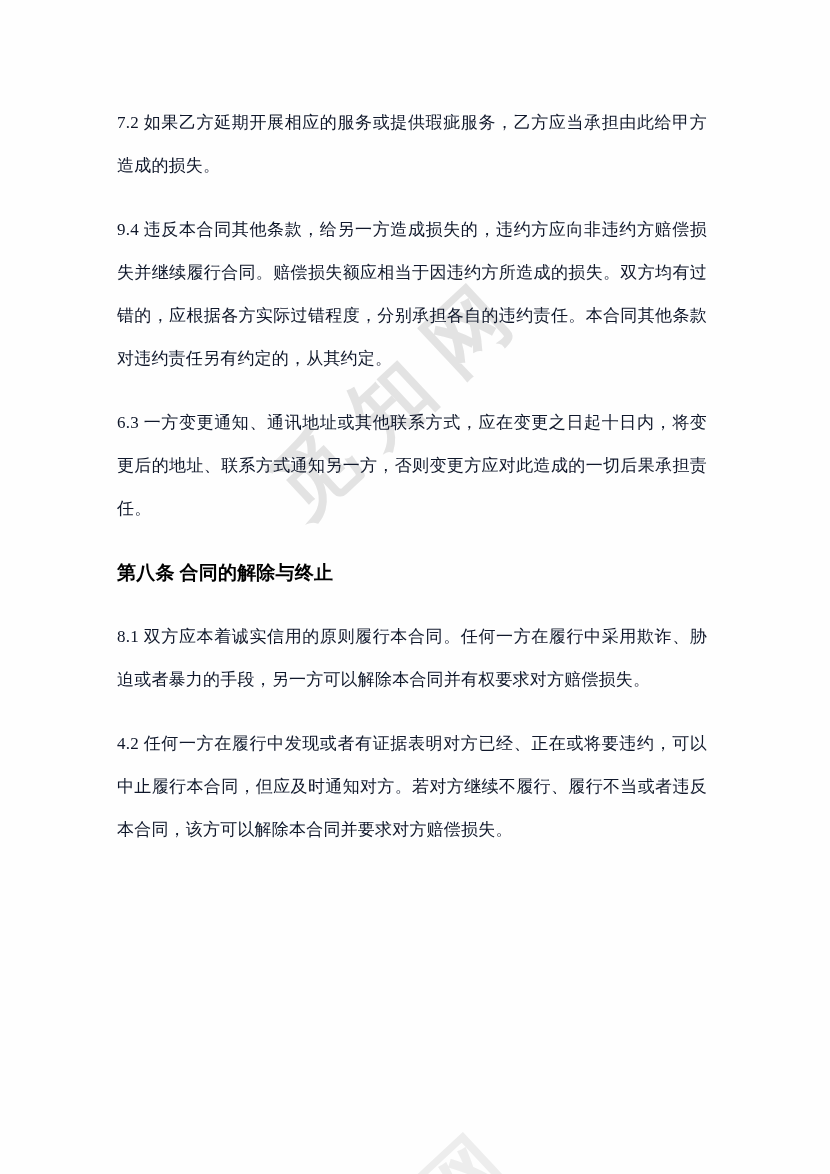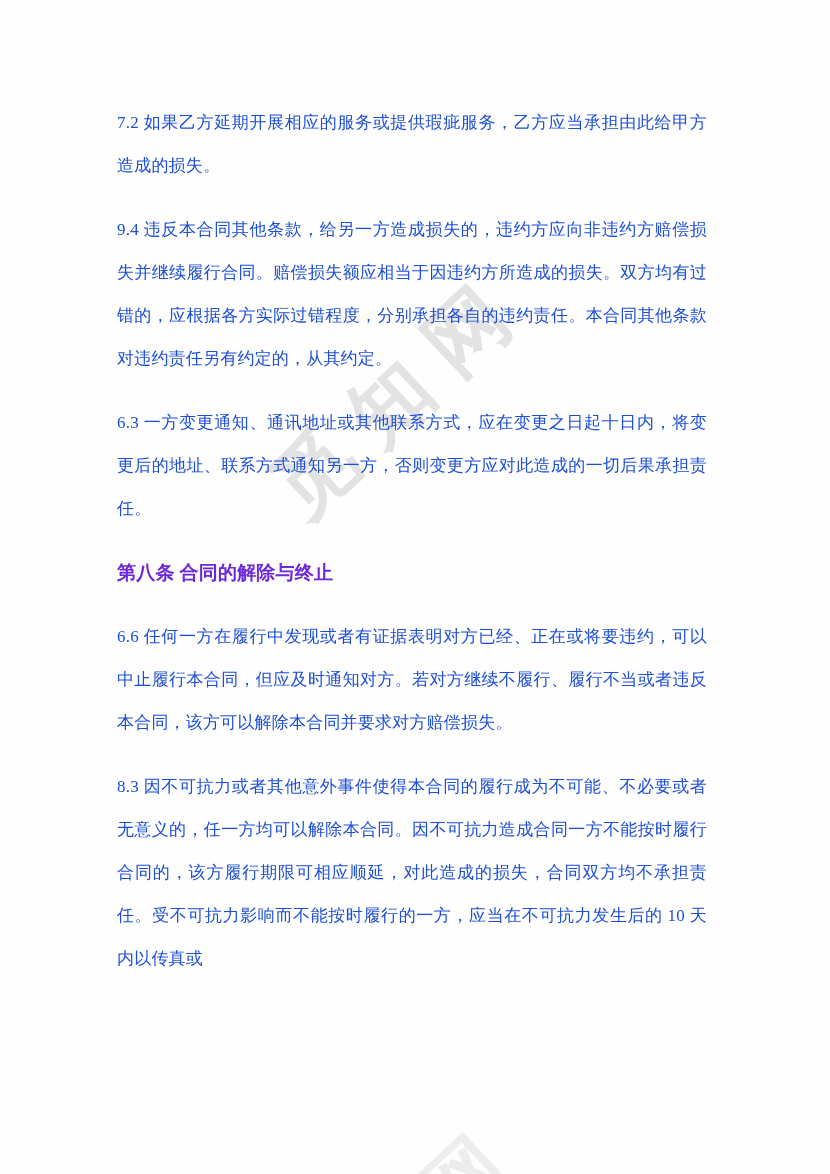--- a/index.html
+++ b/index.html
@@ -23,30 +23,30 @@
     position: absolute;
     left: 117px;
     top: 101px;
     width: 590px;
     z-index: 2;
   }
   .content p {
     margin: 0 0 21px 0;
     font-size: 17px;
     line-height: 43px;
-    color: #1d4ed8;
+    color: #0f172a;
     text-align: justify;
     text-justify: inter-character;
     letter-spacing: 0.2px;
   }
   .content h2 {
     margin: 0 0 21px 0;
     font-size: 19px;
     line-height: 43px;
-    color: #6d28d9;
+    color: #000000;
     font-weight: bold;
     letter-spacing: 0.2px;
   }
   .watermark {
     position: absolute;
     white-space: nowrap;
     font-family: "Liberation Sans", "DejaVu Sans", sans-serif;
     font-weight: bold;
     font-size: 80px;
     letter-spacing: 24px;
@@ -79,19 +79,19 @@
   <div class="content">
 
     <p>7.2 如果乙方延期开展相应的服务或提供瑕疵服务，乙方应当承担由此给甲方造成的损失。</p>
 
     <p>9.4 违反本合同其他条款，给另一方造成损失的，违约方应向非违约方赔偿损失并继续履行合同。赔偿损失额应相当于因违约方所造成的损失。双方均有过错的，应根据各方实际过错程度，分别承担各自的违约责任。本合同其他条款对违约责任另有约定的，从其约定。</p>
 
     <p>6.3 一方变更通知、通讯地址或其他联系方式，应在变更之日起十日内，将变更后的地址、联系方式通知另一方，否则变更方应对此造成的一切后果承担责任。</p>
 
     <h2>第八条 合同的解除与终止</h2>
 
+    <p>8.1 双方应本着诚实信用的原则履行本合同。任何一方在履行中采用欺诈、胁迫或者暴力的手段，另一方可以解除本合同并有权要求对方赔偿损失。</p>
 
-    <p>6.6 任何一方在履行中发现或者有证据表明对方已经、正在或将要违约，可以中止履行本合同，但应及时通知对方。若对方继续不履行、履行不当或者违反本合同，该方可以解除本合同并要求对方赔偿损失。</p>
+    <p>4.2 任何一方在履行中发现或者有证据表明对方已经、正在或将要违约，可以中止履行本合同，但应及时通知对方。若对方继续不履行、履行不当或者违反本合同，该方可以解除本合同并要求对方赔偿损失。</p>
 
-    <p>8.3 因不可抗力或者其他意外事件使得本合同的履行成为不可能、不必要或者无意义的，任一方均可以解除本合同。因不可抗力造成合同一方不能按时履行合同的，该方履行期限可相应顺延，对此造成的损失，合同双方均不承担责任。受不可抗力影响而不能按时履行的一方，应当在不可抗力发生后的 10 天内以传真或</p>
 
   </div>
 </div>
 
 </body></html>

